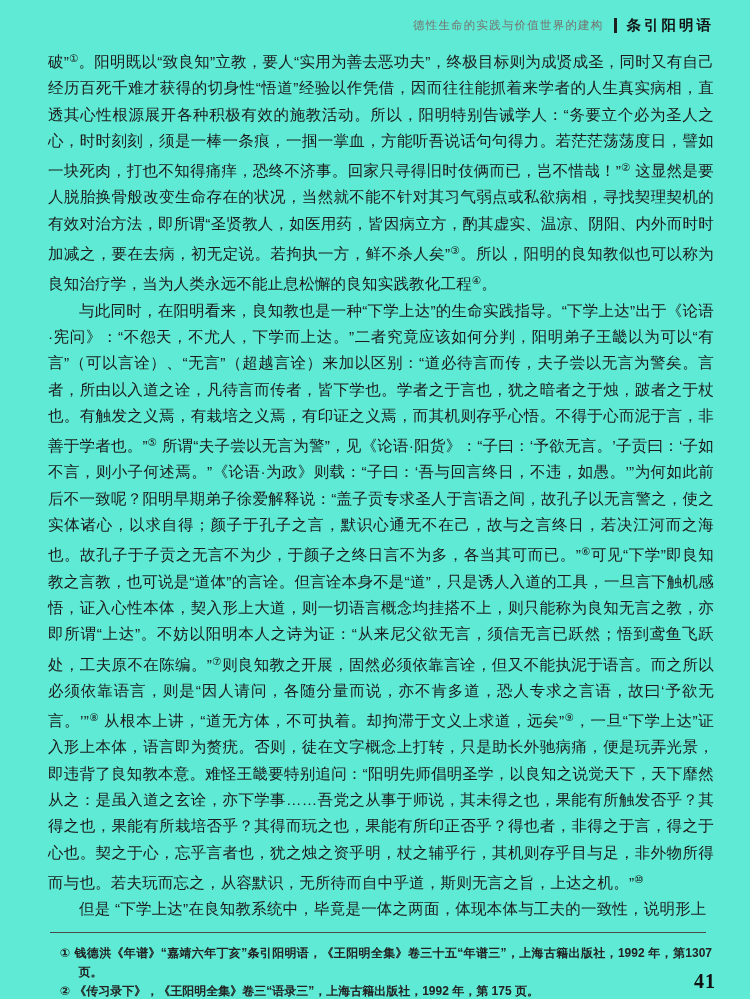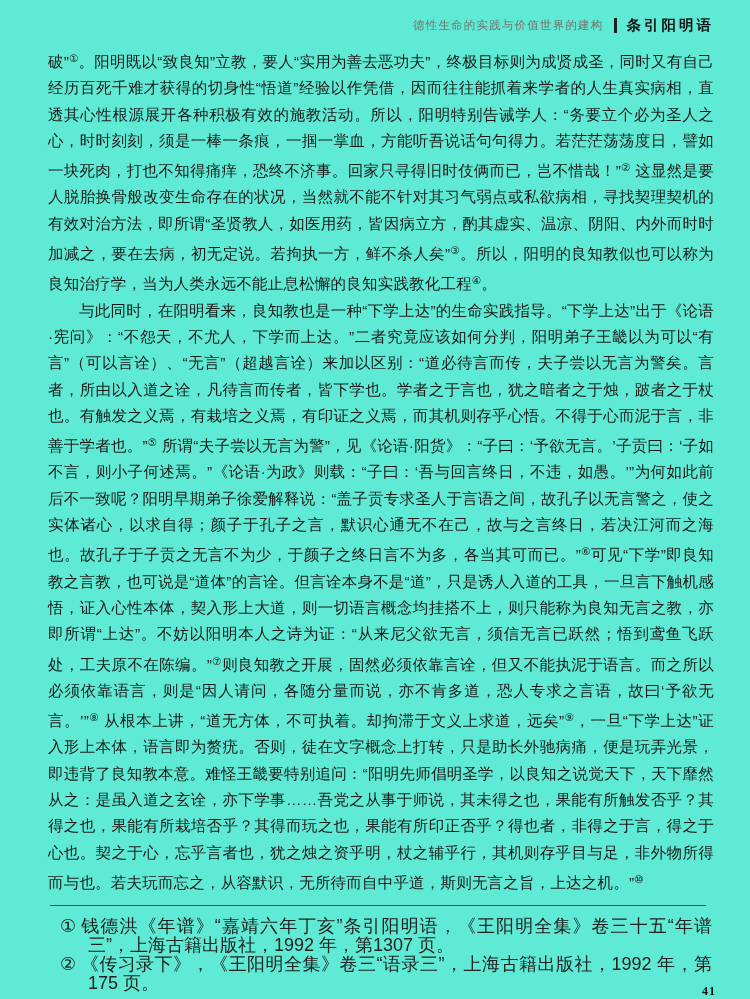--- a/index.html
+++ b/index.html
@@ -28,48 +28,49 @@
     font-weight:400; color:#1b1b1b;
   }
   .para.indent { text-indent:2em; }
   .fn-ref { font-size:10.5px; vertical-align:5px; letter-spacing:0; }
   .footnote-sep {
     height:0; border-top:1.5px solid #4a4a4a;
     margin:9px 8px 11px 2px;
   }
   .footnotes { padding-left:12px; padding-right:2px; }
   .footnote {
-    font-size:18px; line-height:19px;
+    font-size:12px; line-height:19px;
     text-align:justify; color:#222;
     padding-left:1.55em; text-indent:-1.55em;
-    font-weight:normal;
+    font-weight:bold;
   }
   .fn-marker { margin-right:4px; }
   .page-number {
-    position:absolute; right:34px; bottom:0;
+    position:absolute; right:34px; bottom:6px;
     font-family:"Liberation Serif","DejaVu Serif",serif;
-    font-size:12px; font-weight:bold; color:#111;
+    font-size:20px; font-weight:bold; color:#111;
     letter-spacing:1px;
     margin-top:11px;
   }
 </style>
 </head>
 <body>
 
 <div class="page">
 
   <header class="running-head">
     <span class="rh-title">德性生命的实践与价值世界的建构</span>
     <span class="rh-divider"></span>
     <span class="rh-journal">条引阳明语</span>
   </header>
 
   <main class="body-text" id="paragraphs">
       <p class="para"><span>破”</span><span class="fn-ref">①</span><span>。阳明既以“致良知”立教，要人“实用为善去恶功夫”，终极目标则为成贤成圣，同时又有自己经历百死千难才获得的切身性“悟道”经验以作凭借，因而往往能抓着来学者的人生真实病相，直透其心性根源展开各种积极有效的施教活动。所以，阳明特别告诫学人：“务要立个必为圣人之心，时时刻刻，须是一棒一条痕，一掴一掌血，方能听吾说话句句得力。若茫茫荡荡度日，譬如一块死肉，打也不知得痛痒，恐终不济事。回家只寻得旧时伎俩而已，岂不惜哉！”</span><span class="fn-ref">②</span><span> 这显然是要人脱胎换骨般改变生命存在的状况，当然就不能不针对其习气弱点或私欲病相，寻找契理契机的有效对治方法，即所谓“圣贤教人，如医用药，皆因病立方，酌其虚实、温凉、阴阳、内外而时时加减之，要在去病，初无定说。若拘执一方，鲜不杀人矣”</span><span class="fn-ref">③</span><span>。所以，阳明的良知教似也可以称为良知治疗学，当为人类永远不能止息松懈的良知实践教化工程</span><span class="fn-ref">④</span><span>。</span></p>
       <p class="para indent"><span>与此同时，在阳明看来，良知教也是一种“下学上达”的生命实践指导。“下学上达”出于《论语·宪问》：“不怨天，不尤人，下学而上达。”二者究竟应该如何分判，阳明弟子王畿以为可以“有言”（可以言诠）、“无言”（超越言诠）来加以区别：“道必待言而传，夫子尝以无言为警矣。言者，所由以入道之诠，凡待言而传者，皆下学也。学者之于言也，犹之暗者之于烛，跛者之于杖也。有触发之义焉，有栽培之义焉，有印证之义焉，而其机则存乎心悟。不得于心而泥于言，非善于学者也。”</span><span class="fn-ref">⑤</span><span> 所谓“夫子尝以无言为警”，见《论语·阳货》：“子曰：‘予欲无言。’子贡曰：‘子如不言，则小子何述焉。”《论语·为政》则载：“子曰：‘吾与回言终日，不违，如愚。’”为何如此前后不一致呢？阳明早期弟子徐爱解释说：“盖子贡专求圣人于言语之间，故孔子以无言警之，使之实体诸心，以求自得；颜子于孔子之言，默识心通无不在己，故与之言终日，若决江河而之海也。故孔子于子贡之无言不为少，于颜子之终日言不为多，各当其可而已。”</span><span class="fn-ref">⑥</span><span>可见“下学”即良知教之言教，也可说是“道体”的言诠。但言诠本身不是“道”，只是诱人入道的工具，一旦言下触机感悟，证入心性本体，契入形上大道，则一切语言概念均挂搭不上，则只能称为良知无言之教，亦即所谓“上达”。不妨以阳明本人之诗为证：“从来尼父欲无言，须信无言已跃然；悟到鸢鱼飞跃处，工夫原不在陈编。”</span><span class="fn-ref">⑦</span><span>则良知教之开展，固然必须依靠言诠，但又不能执泥于语言。而之所以必须依靠语言，则是“因人请问，各随分量而说，亦不肯多道，恐人专求之言语，故曰‘予欲无言。’”</span><span class="fn-ref">⑧</span><span> 从根本上讲，“道无方体，不可执着。却拘滞于文义上求道，远矣”</span><span class="fn-ref">⑨</span><span>，一旦“下学上达”证入形上本体，语言即为赘疣。否则，徒在文字概念上打转，只是助长外驰病痛，便是玩弄光景，即违背了良知教本意。难怪王畿要特别追问：“阳明先师倡明圣学，以良知之说觉天下，天下靡然从之：是虽入道之玄诠，亦下学事……吾党之从事于师说，其未得之也，果能有所触发否乎？其得之也，果能有所栽培否乎？其得而玩之也，果能有所印正否乎？得也者，非得之于言，得之于心也。契之于心，忘乎言者也，犹之烛之资乎明，杖之辅乎行，其机则存乎目与足，非外物所得而与也。若夫玩而忘之，从容默识，无所待而自中乎道，斯则无言之旨，上达之机。”</span><span class="fn-ref">⑩</span></p>
+      <p class="para indent"><span>但是 “下学上达”在良知教系统中，毕竟是一体之两面，体现本体与工夫的一致性，说明形上</span></p>
     </main>
 
   <div class="footnote-sep"></div>
 
   <section class="footnotes" id="footnotes">
       <p class="footnote"><span class="fn-marker">①</span><span>钱德洪《年谱》“嘉靖六年丁亥”条引阳明语，《王阳明全集》卷三十五“年谱三”，上海古籍出版社，1992 年，第1307 页。</span></p>
       <p class="footnote"><span class="fn-marker">②</span><span>《传习录下》，《王阳明全集》卷三“语录三”，上海古籍出版社，1992 年，第 175 页。</span></p>
     </section>
 
   <div class="page-number">41</div>

